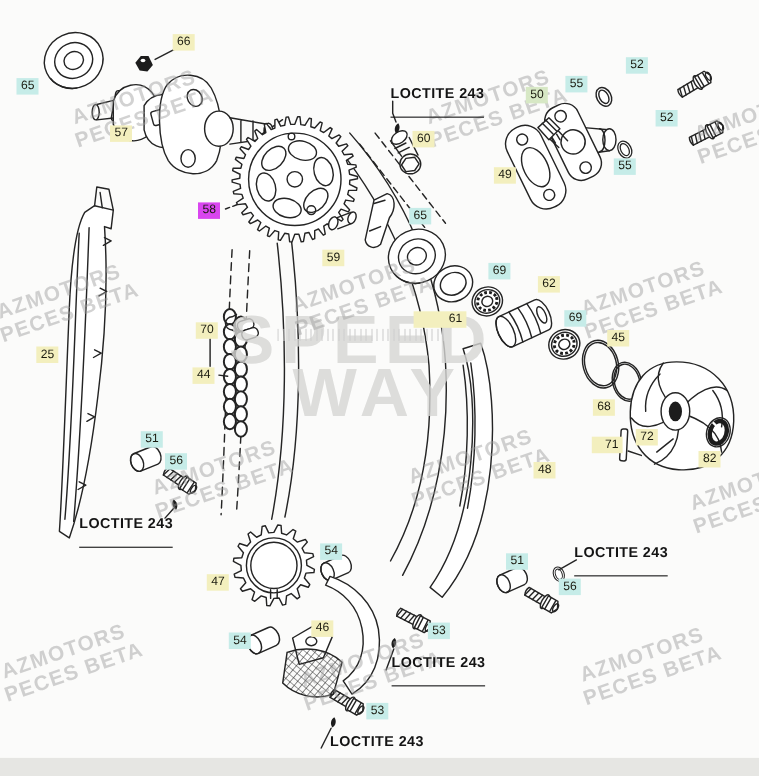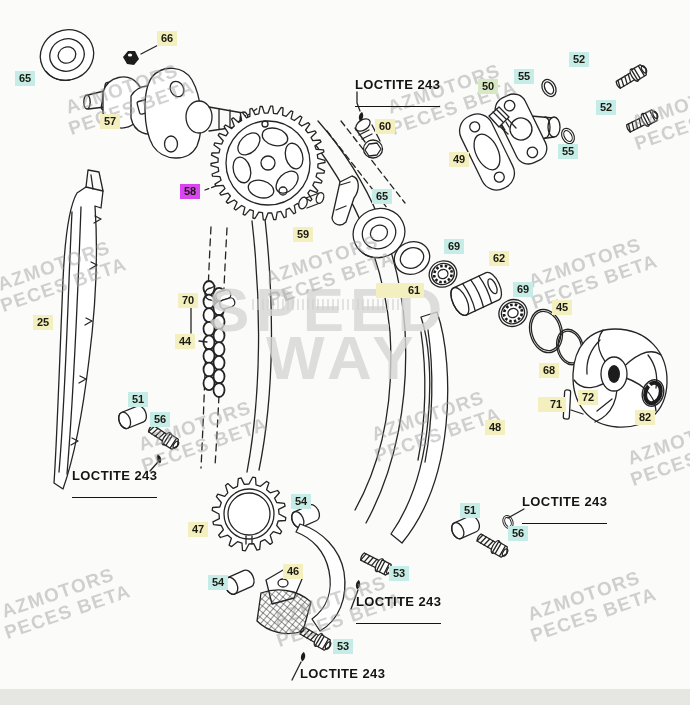--- a/index.html
+++ b/index.html
@@ -12,21 +12,21 @@
   .wm{position:absolute;transform:translate(-50%,-50%) rotate(-19deg);
       font-weight:bold;font-size:19px;line-height:21px;letter-spacing:1.2px;
       white-space:nowrap;opacity:.45;z-index:3;pointer-events:none;}
   .wm span{display:block;}
   .wm span:last-child{margin-left:-4px;}
   #ghost{position:absolute;left:208px;top:286px;z-index:1;font-weight:bold;
          font-size:62px;line-height:48px;letter-spacing:6px;opacity:.8;pointer-events:none;}
   #ghost div:last-child{margin-left:58px;}
   #ghost-dots{position:absolute;left:252px;top:299px;width:155px;height:11px;z-index:1;opacity:.55;
         background:repeating-linear-gradient(90deg,#cfcfcf 0 2px,transparent 2px 5px);}
-  .plabel{position:absolute;z-index:4;font-weight:bold;font-size:11px;line-height:13px;
+  .plabel{position:absolute;z-index:4;font-weight:normal;font-size:11px;line-height:13px;
           padding:1px 4px;min-width:12px;text-align:left;cursor:pointer;}
   .note{position:absolute;z-index:4;font-weight:bold;font-size:13px;line-height:14px;
         letter-spacing:.4px;color:#141414;border-bottom:1.7px solid #141414;
         padding-bottom:14px;white-space:nowrap;}
   #footer-strip{position:absolute;left:0;top:689px;width:690px;height:16px;z-index:5;}
 </style>
 </head>
 <body>
 
 <div id="stage" style="background: rgb(251, 251, 250);">

